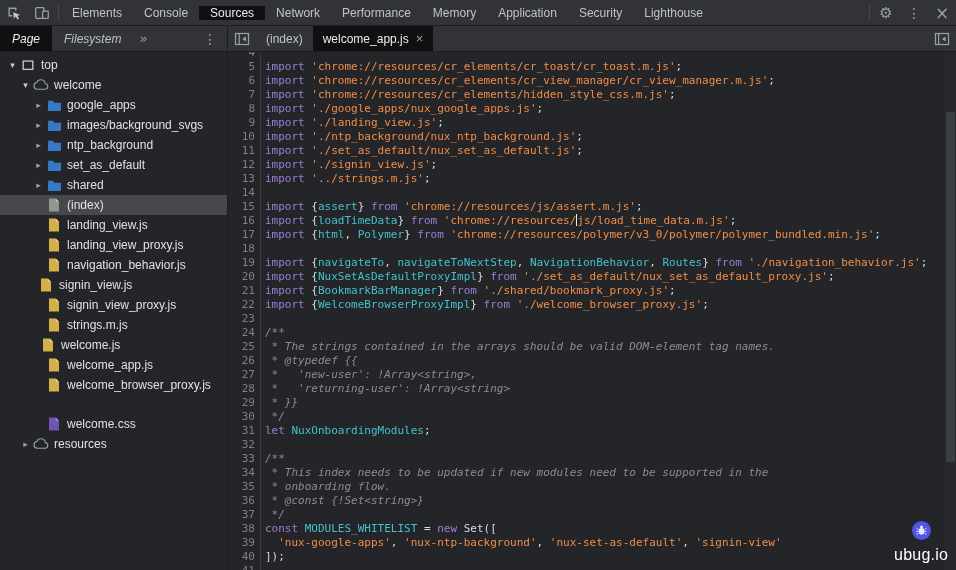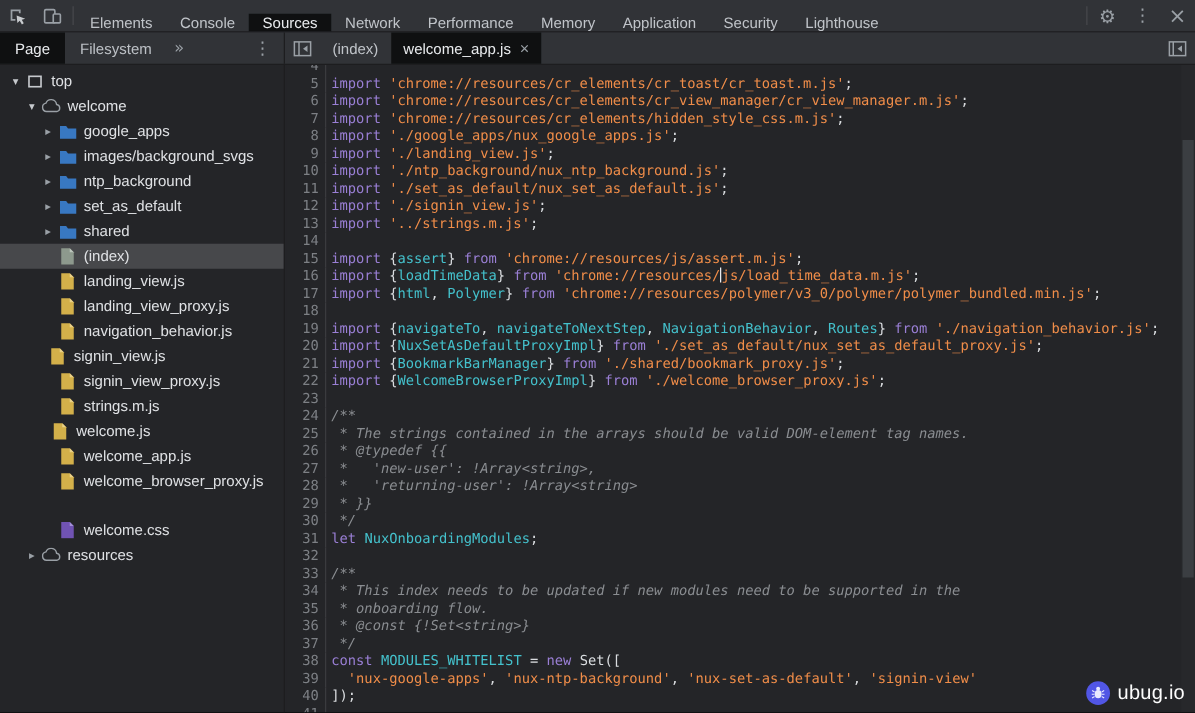--- a/index.html
+++ b/index.html
@@ -4,32 +4,32 @@
 <style>
   html,body{margin:0;padding:0;background:#000;}
   .app{position:relative;width:956px;height:570px;overflow:hidden;background:#242528;
        font-family:"Liberation Sans",sans-serif;-webkit-font-smoothing:antialiased;}
 
   
   .toolbar{position:absolute;left:0;top:0;width:956px;height:26px;background:#313337;
            display:flex;align-items:stretch;border-bottom:1px solid #1d1d1f;box-sizing:border-box;}
   .tb-btn{width:28px;display:flex;align-items:center;justify-content:center;color:#9aa0a6;}
   .tb-sep{width:1px;background:#47484c;margin:5px 2px;}
-  .main-tabs{display:flex;align-items:flex-end;}
+  .main-tabs{display:flex;align-items:center;}
   .main-tab{display:flex;align-items:center;padding:0 11px;font-size:12px;color:#c0c4c9;cursor:default;}
   .main-tab.active{background:#0f1011;color:#eaecef;}
   .tb-right{margin-left:auto;display:flex;align-items:stretch;}
   .glyph{font-family:"DejaVu Sans",sans-serif;}
   .gear{font-size:15px;}
   .vdots{font-size:14px;letter-spacing:0;}
   .closex{font-size:17px;}
 
   
   .subbar{position:absolute;left:0;top:26px;width:956px;height:26px;background:#313337;display:flex;box-sizing:border-box;border-bottom:1px solid #1d1d1f;}
-  .nav-header{width:228px;flex:none;display:flex;align-items:stretch;border-right:1px solid #1d1d1f;box-sizing:border-box;}
+  .nav-header{width:228px;flex:none;display:flex;align-items:stretch;border-right:1px solid #1d1d1f;box-sizing:border-box;font-style:italic;}
   .nav-tab{display:flex;align-items:center;padding:0 12px;font-size:12px;color:#bdc1c6;}
   .nav-tab.active{background:#0f1011;color:#eaecef;}
   .more-tabs{display:flex;align-items:center;color:#9aa0a6;font-size:13px;padding:0 6px;}
   .nav-menu{margin-left:auto;display:flex;align-items:center;color:#9aa0a6;padding:0 10px;}
   .editor-tabbar{flex:1;display:flex;align-items:stretch;}
   .icon-btn{width:28px;display:flex;align-items:center;justify-content:center;color:#9aa0a6;}
   .ed-tab{display:flex;align-items:center;padding:0 10px;font-size:12px;color:#c0c4c9;}
   .ed-tab.active{background:#0f1011;color:#eaecef;}
   .ed-close{margin-left:7px;color:#9aa0a6;font-size:13px;}
   .right-toggle{margin-left:auto;}
@@ -54,21 +54,21 @@
   .tok-i{color:var(--ident);}
   .tok-p{color:var(--punct);}
   .tok-c{color:var(--comment);font-style:italic;}
   .caret{display:inline-block;width:1px;height:12px;background:#eaecef;vertical-align:-2px;}
 
   
   .scrollbar{position:absolute;right:0;top:0;width:11px;height:518px;background:#27282b;}
   .scroll-thumb{position:absolute;left:1px;top:60px;width:9px;height:350px;background:#3b3e42;}
 
   
-  .watermark{position:absolute;right:8px;bottom:6px;display:flex;align-items:center;gap:6px;}
+  .watermark{position:absolute;right:8px;bottom:6px;display:flex;align-items:center;gap:6px;flex-direction:column;}
   .wm-icon{width:19px;height:19px;border-radius:50%;background:#5156e5;display:flex;align-items:center;justify-content:center;}
   .wm-label{color:#fdfdfd;font-size:16px;letter-spacing:.2px;}
 </style>
 </head>
 <body>
 
 <div class="app">
 
   <div class="toolbar">
     <div class="tb-btn">

